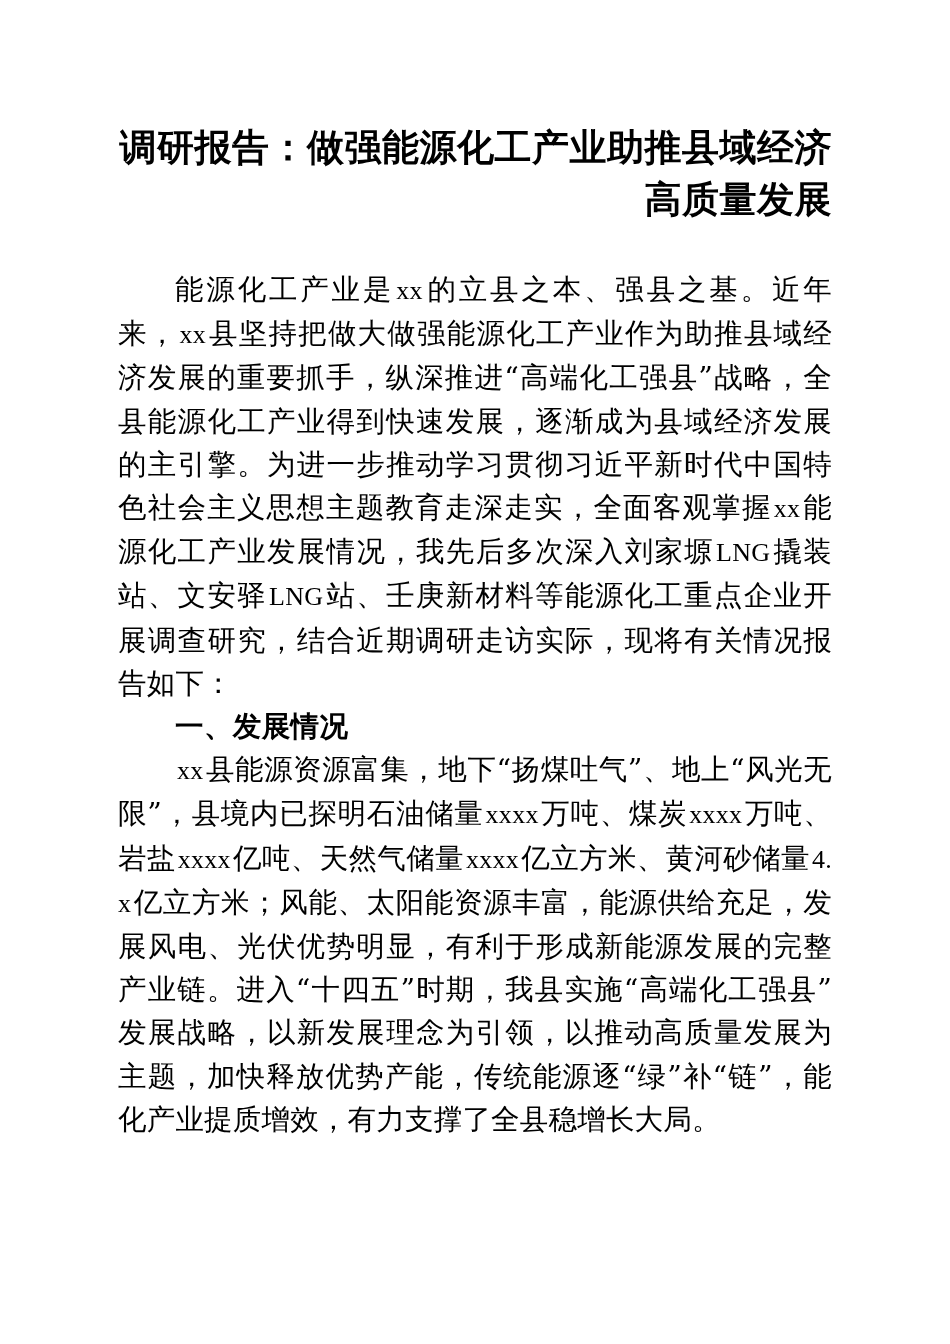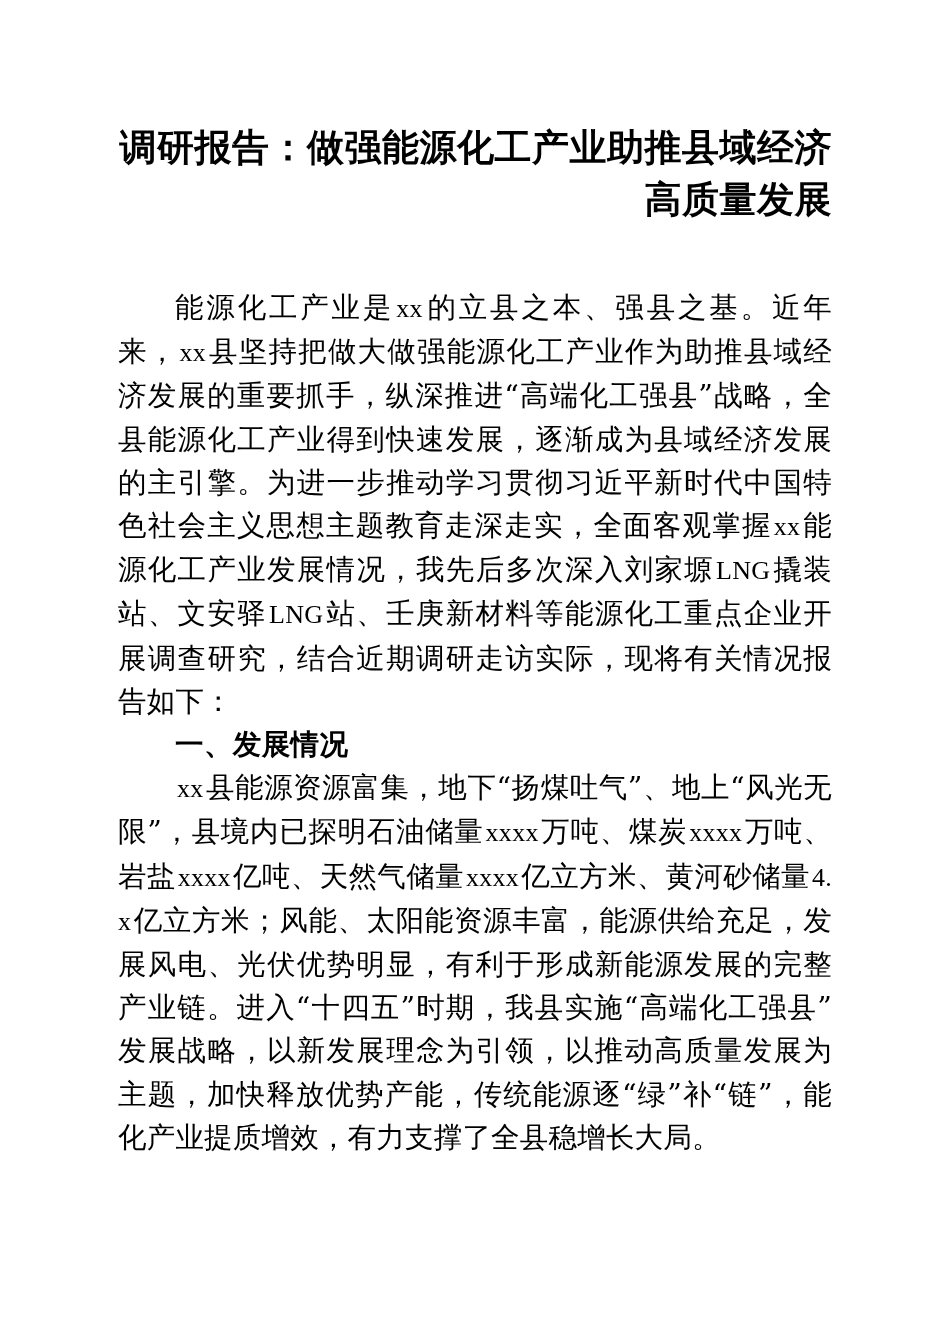--- a/index.html
+++ b/index.html
@@ -56,21 +56,21 @@
     text-align: justify;
     text-align-last: left;
     text-justify: inter-character;
     text-indent: 2em;
     color: #000000;
     word-break: break-all;
     letter-spacing: 0.2px;
   }
 
   .para.first-body {
-    margin-top: 60px;
+    margin-top: 42px;
   }
 
   
   .lat {
     font-family: "Liberation Serif", "DejaVu Serif", serif;
     font-size: 26px;
     padding: 0 2px;
     letter-spacing: 0.3px;
   }
 

